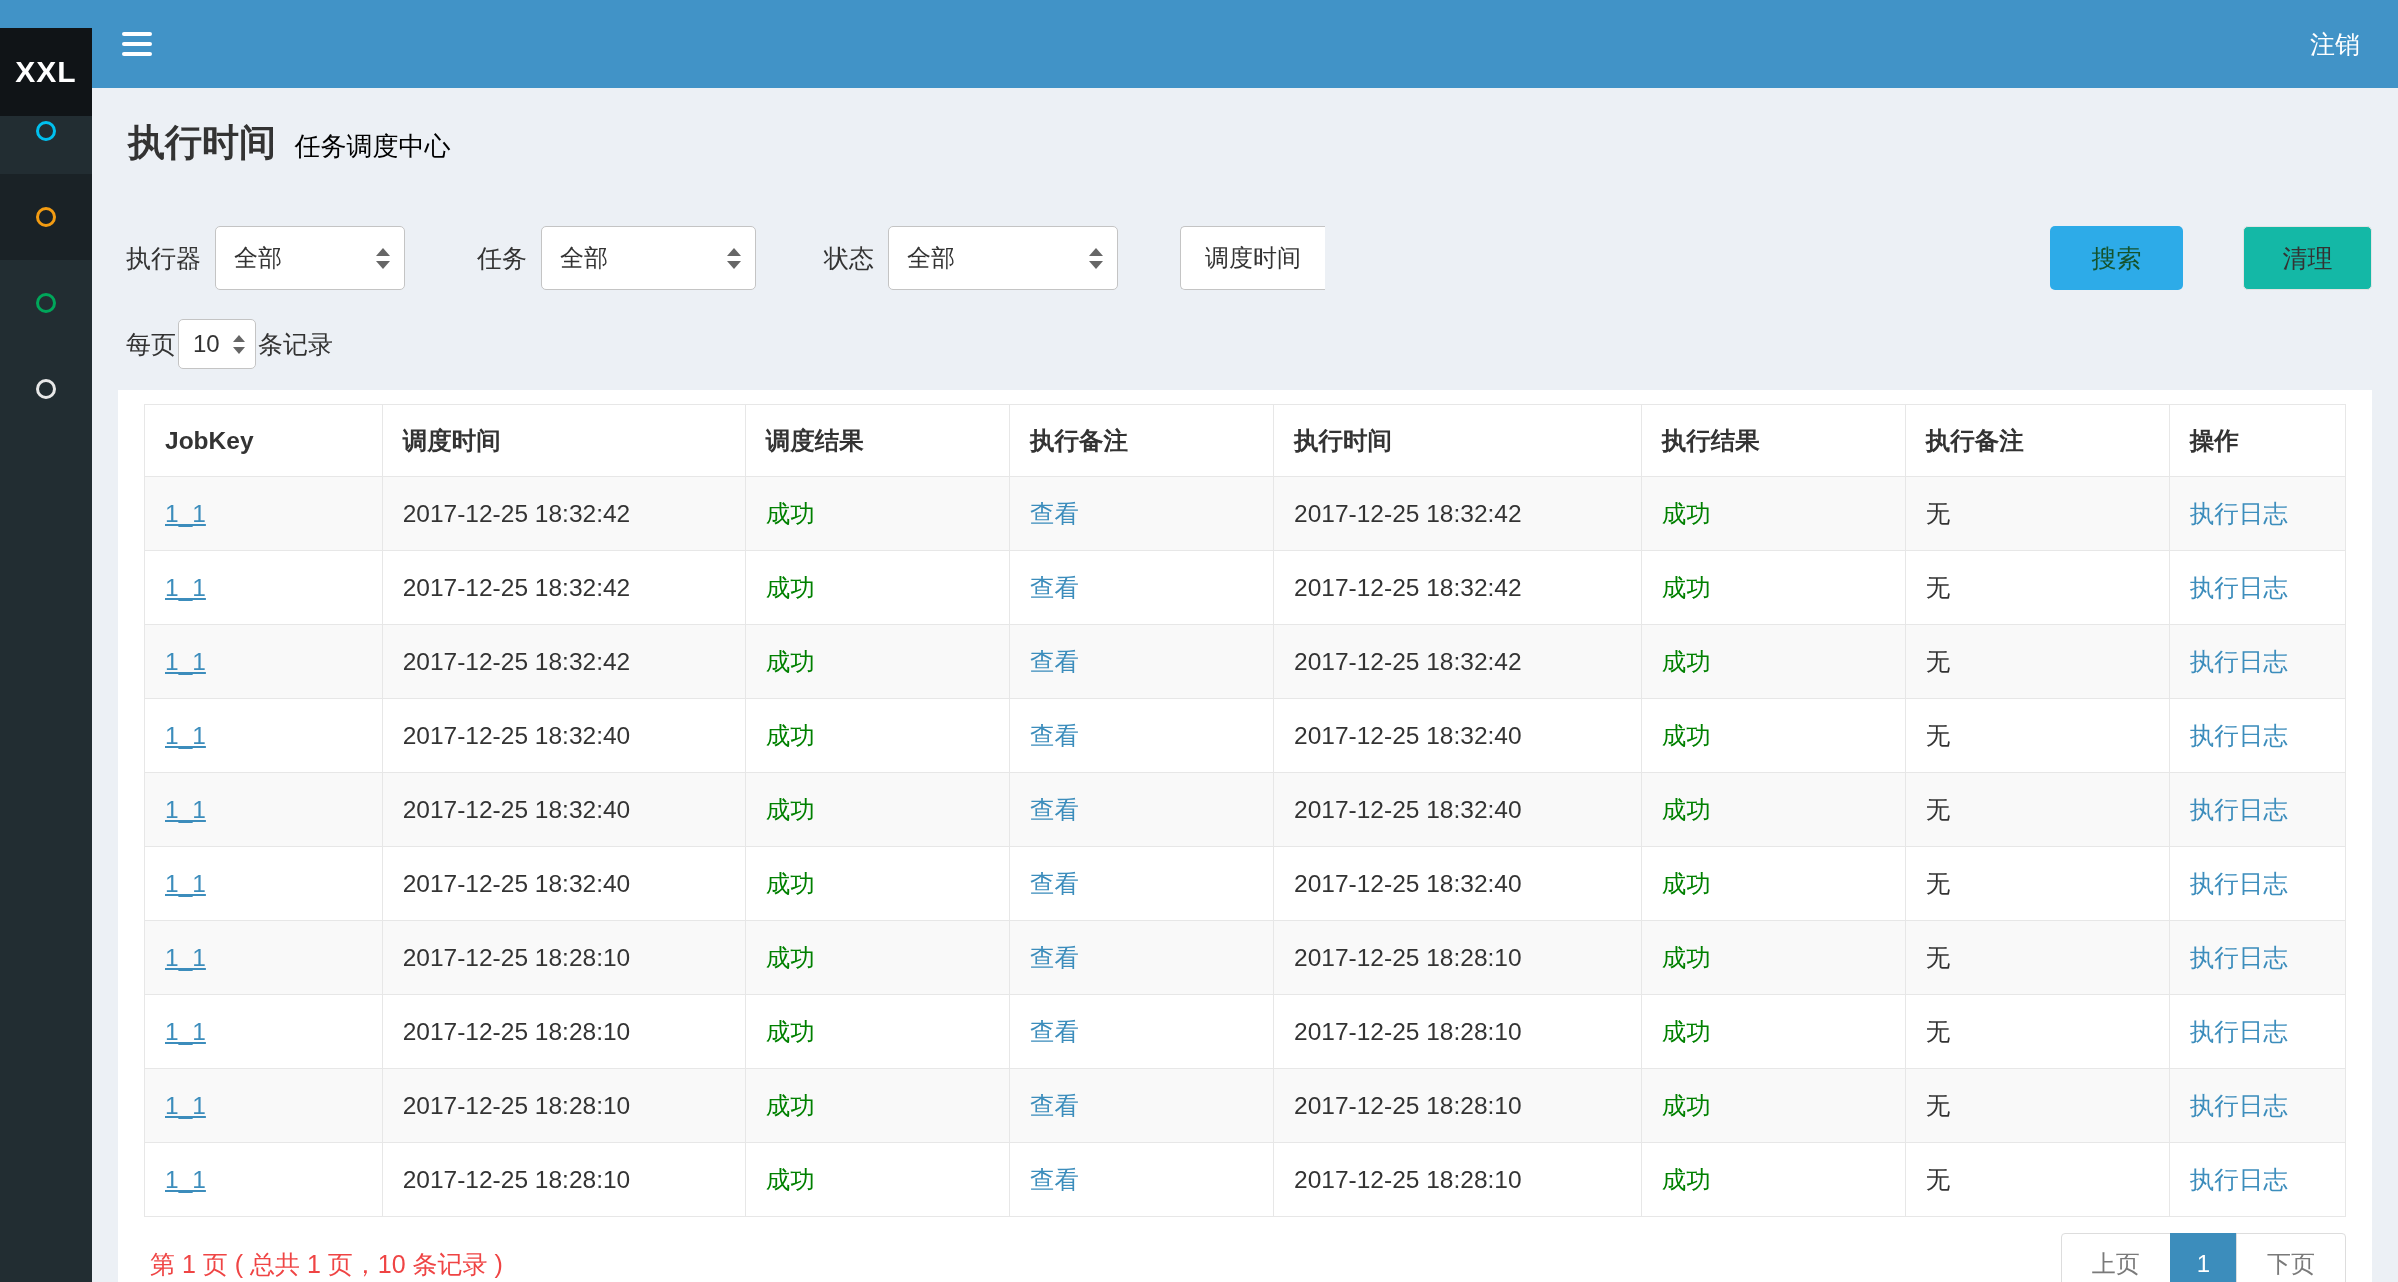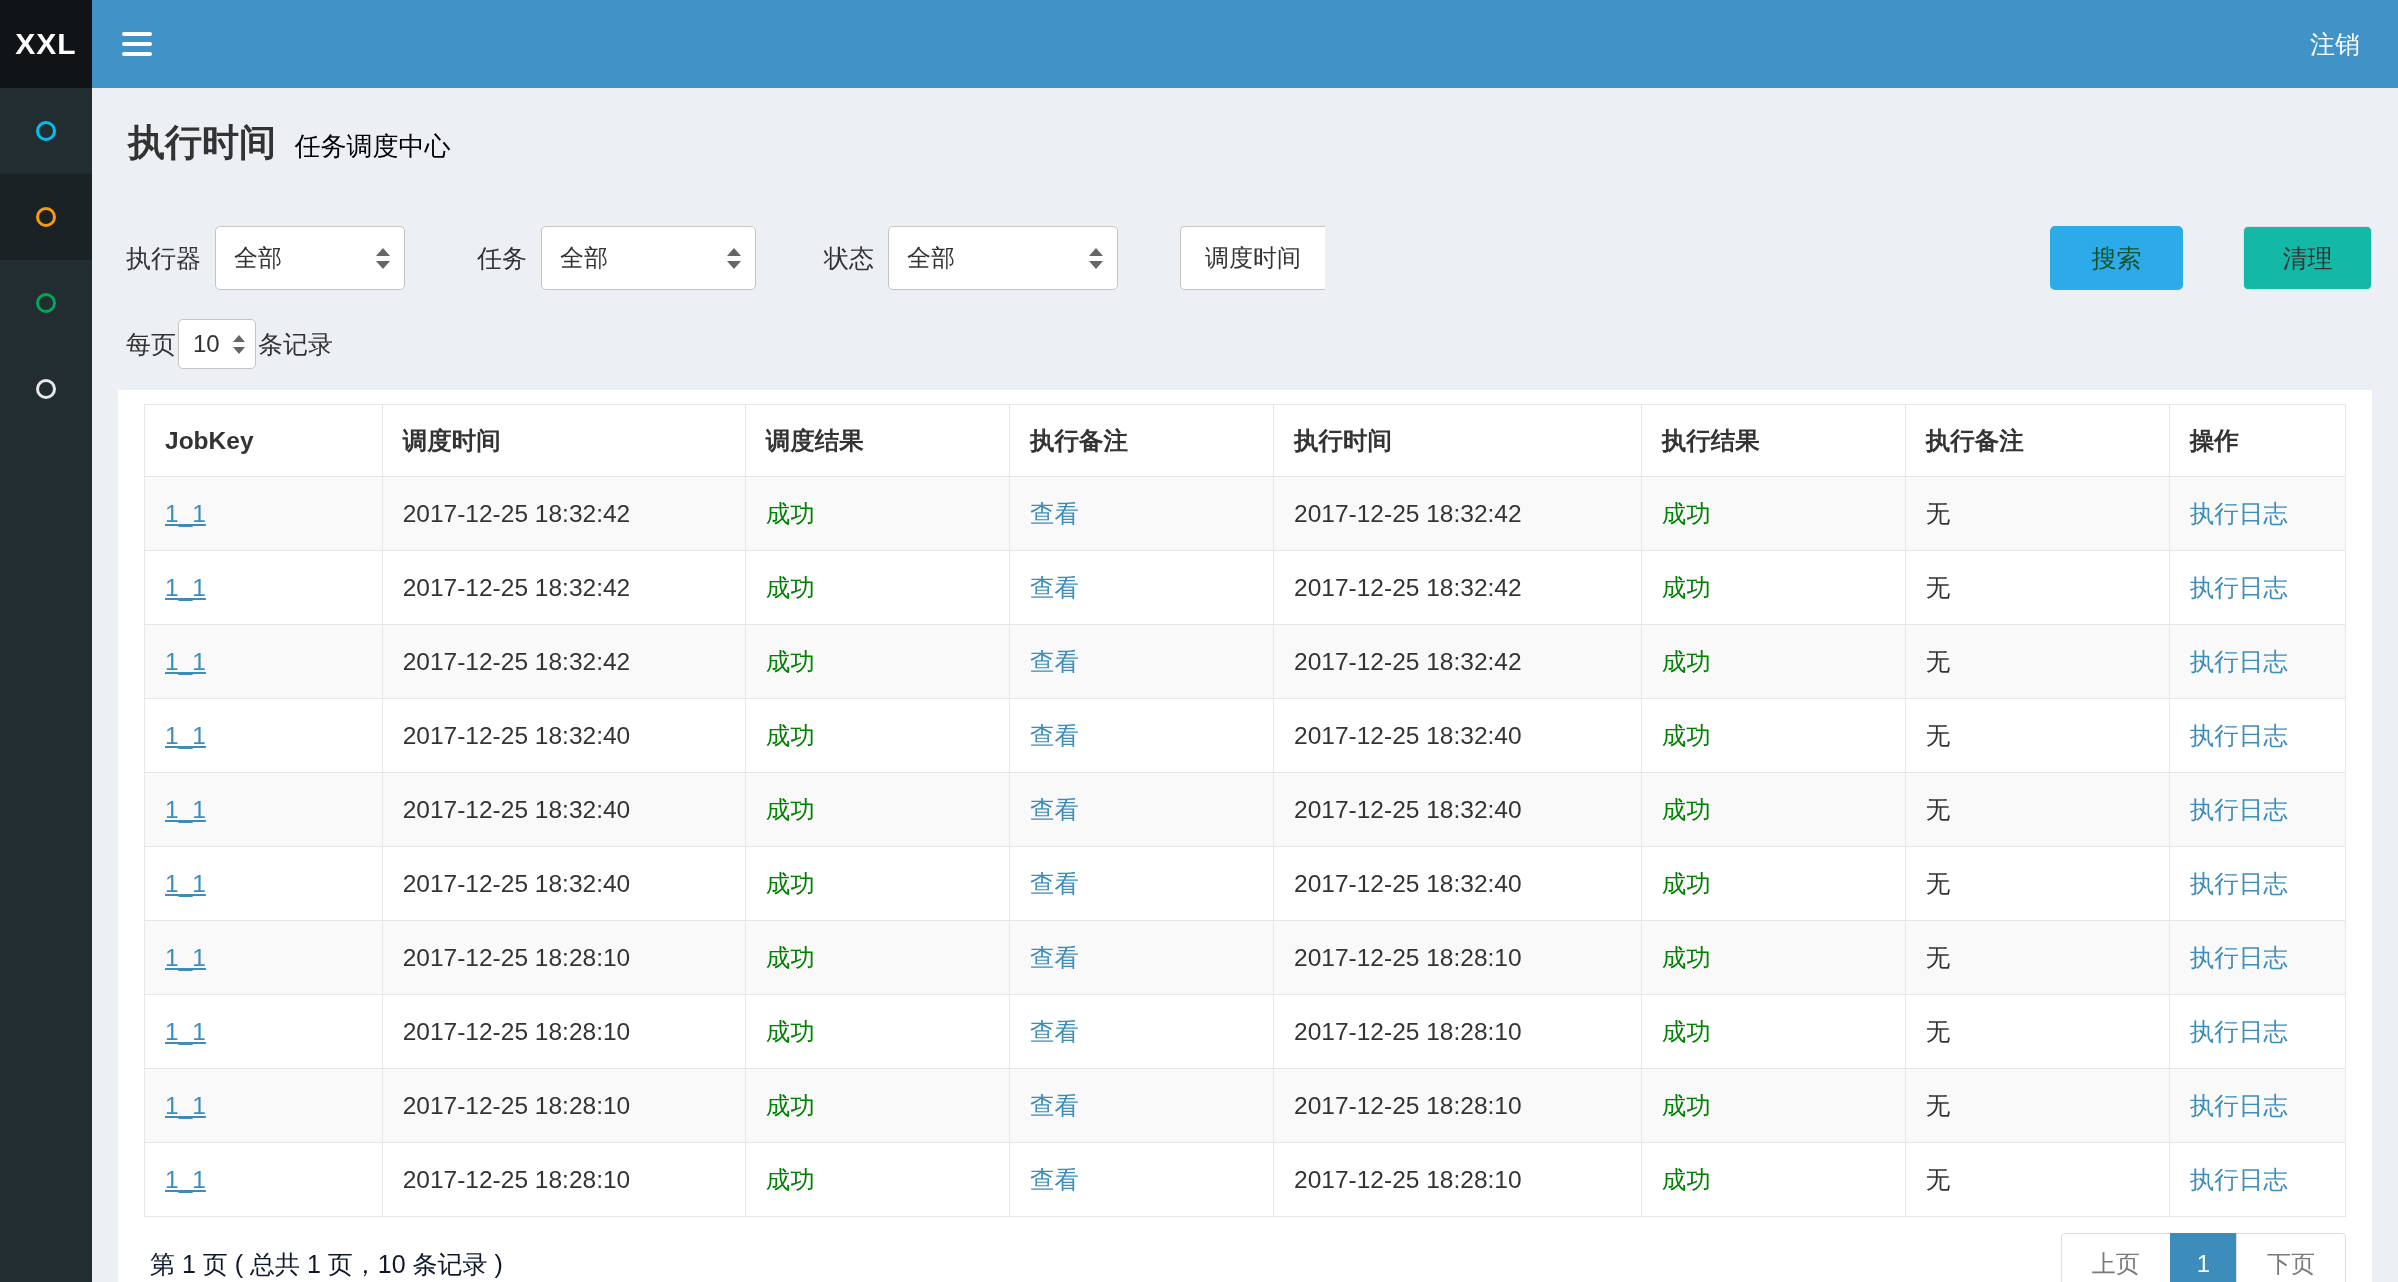--- a/index.html
+++ b/index.html
@@ -5,21 +5,21 @@
   * { margin:0; padding:0; box-sizing:border-box; }
   html,body { width:2398px; height:1282px; overflow:hidden; }
   body {
     font-family:"Liberation Sans","DejaVu Sans",sans-serif;
     background:#ecf0f5; color:#333; position:relative;
   }
 
   
   .navbar { position:absolute; top:0; left:0; width:2398px; height:88px; background:#4193c7; display:flex; z-index:10; }
   .logo { width:92px; height:88px; background:#101417; color:#fff; font-weight:bold;
-          font-size:30px; display:flex; align-items:center; justify-content:center; letter-spacing:1px; }
+          font-size:30px; display:flex; align-items:center; justify-content:center; letter-spacing:1px;margin-top:28px; }
   .nav-rest { flex:1; display:flex; align-items:center; justify-content:space-between; padding:0 38px 0 30px; }
   .hamburger { display:flex; flex-direction:column; gap:6px; cursor:pointer; }
   .hamburger i { display:block; width:30px; height:4px; background:#fff; border-radius:2px; }
   .logout { color:#fff; font-size:25px; cursor:pointer; }
 
   
   .sidebar { position:absolute; top:88px; left:0; width:92px; height:1194px; background:#222d32; }
   .side-item { height:86px; display:flex; align-items:center; justify-content:center; cursor:pointer; }
   .side-item.active { background:#1a2226; }
   .circle-icon { width:20px; height:20px; border:3px solid #d2d6de; border-radius:50%; }
@@ -70,21 +70,21 @@
   th { font-weight:bold; color:#333; padding:19px 20px; }
   tr.odd { background:#f9f9f9; }
   .c0{width:10.8%} .c1{width:16.5%} .c2{width:12%} .c3{width:12%}
   .c4{width:16.7%} .c5{width:12%} .c6{width:12%} .c7{width:8%}
   a.link { color:#3c8dbc; text-decoration:none; cursor:pointer; }
   a.link.u { text-decoration:underline; }
   .success { color:#008000; }
 
   
   .table-footer { display:flex; align-items:center; justify-content:space-between; margin-top:16px; }
-  .page-summary { font-size:25px; color:#0f172a; padding-left:6px; }
+  .page-summary { font-size:25px; color:#ef4444; padding-left:6px; }
   .pager { display:flex; }
   .page-btn { height:62px; padding:0 30px; display:flex; align-items:center; background:#fff;
               border:1px solid #ddd; font-size:24px; color:#7a7a7a; cursor:pointer; }
   .page-btn + .page-btn { margin-left:-1px; }
   .page-btn.first { border-radius:4px 0 0 4px; }
   .page-btn.last  { border-radius:0 4px 4px 0; }
   .page-btn.current { background:#3c8dbc; border-color:#3c8dbc; color:#fff; padding:0 26px; }
 </style>
 </head>
 <body>

